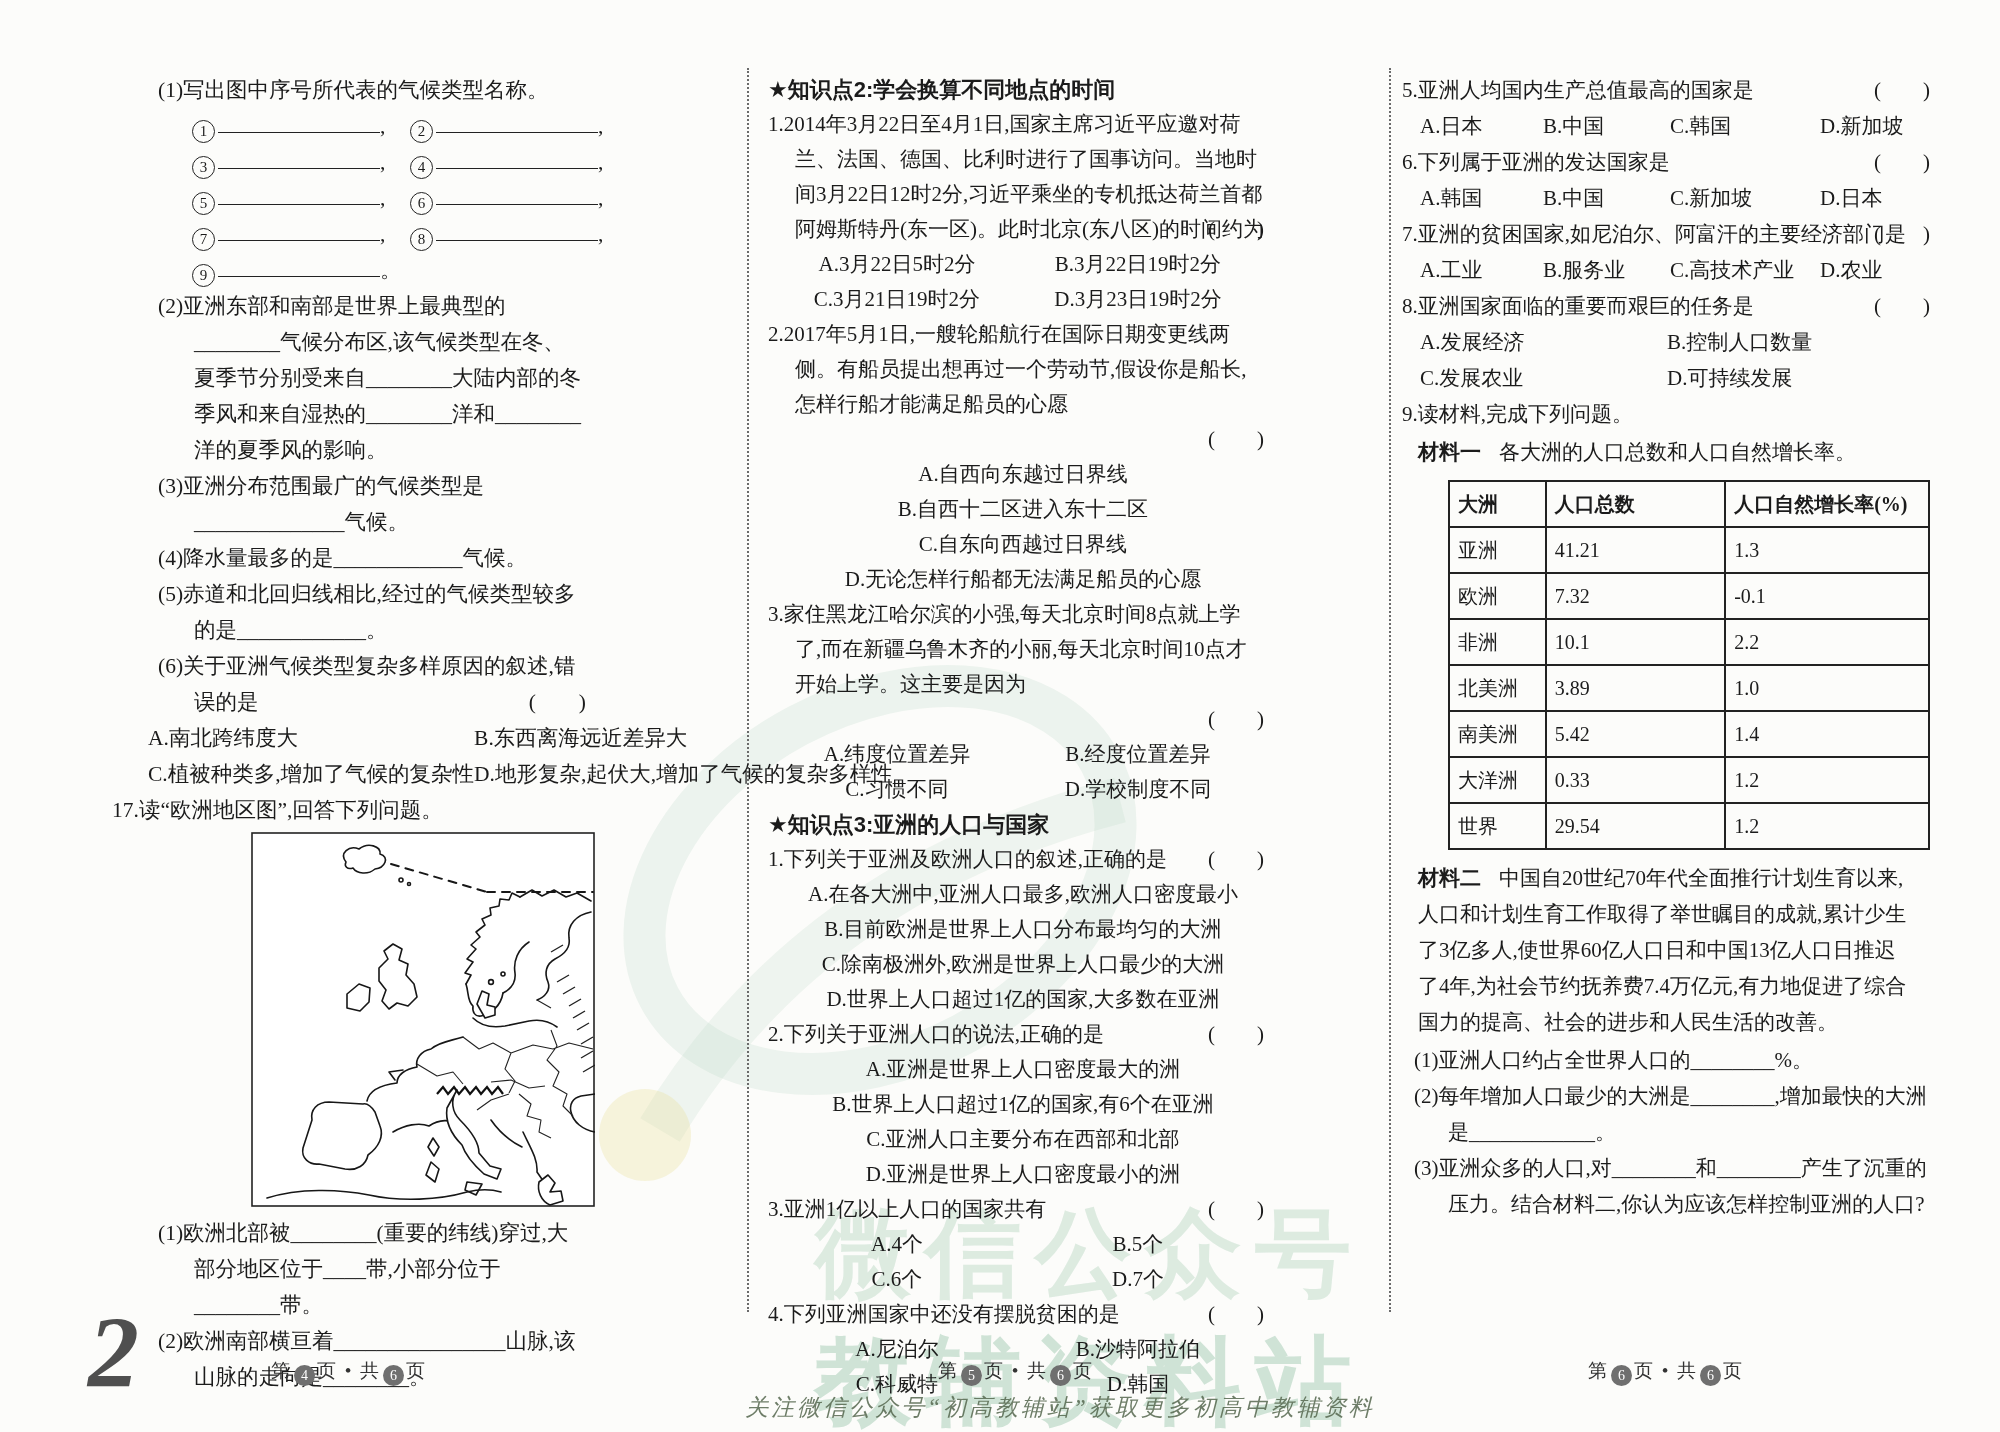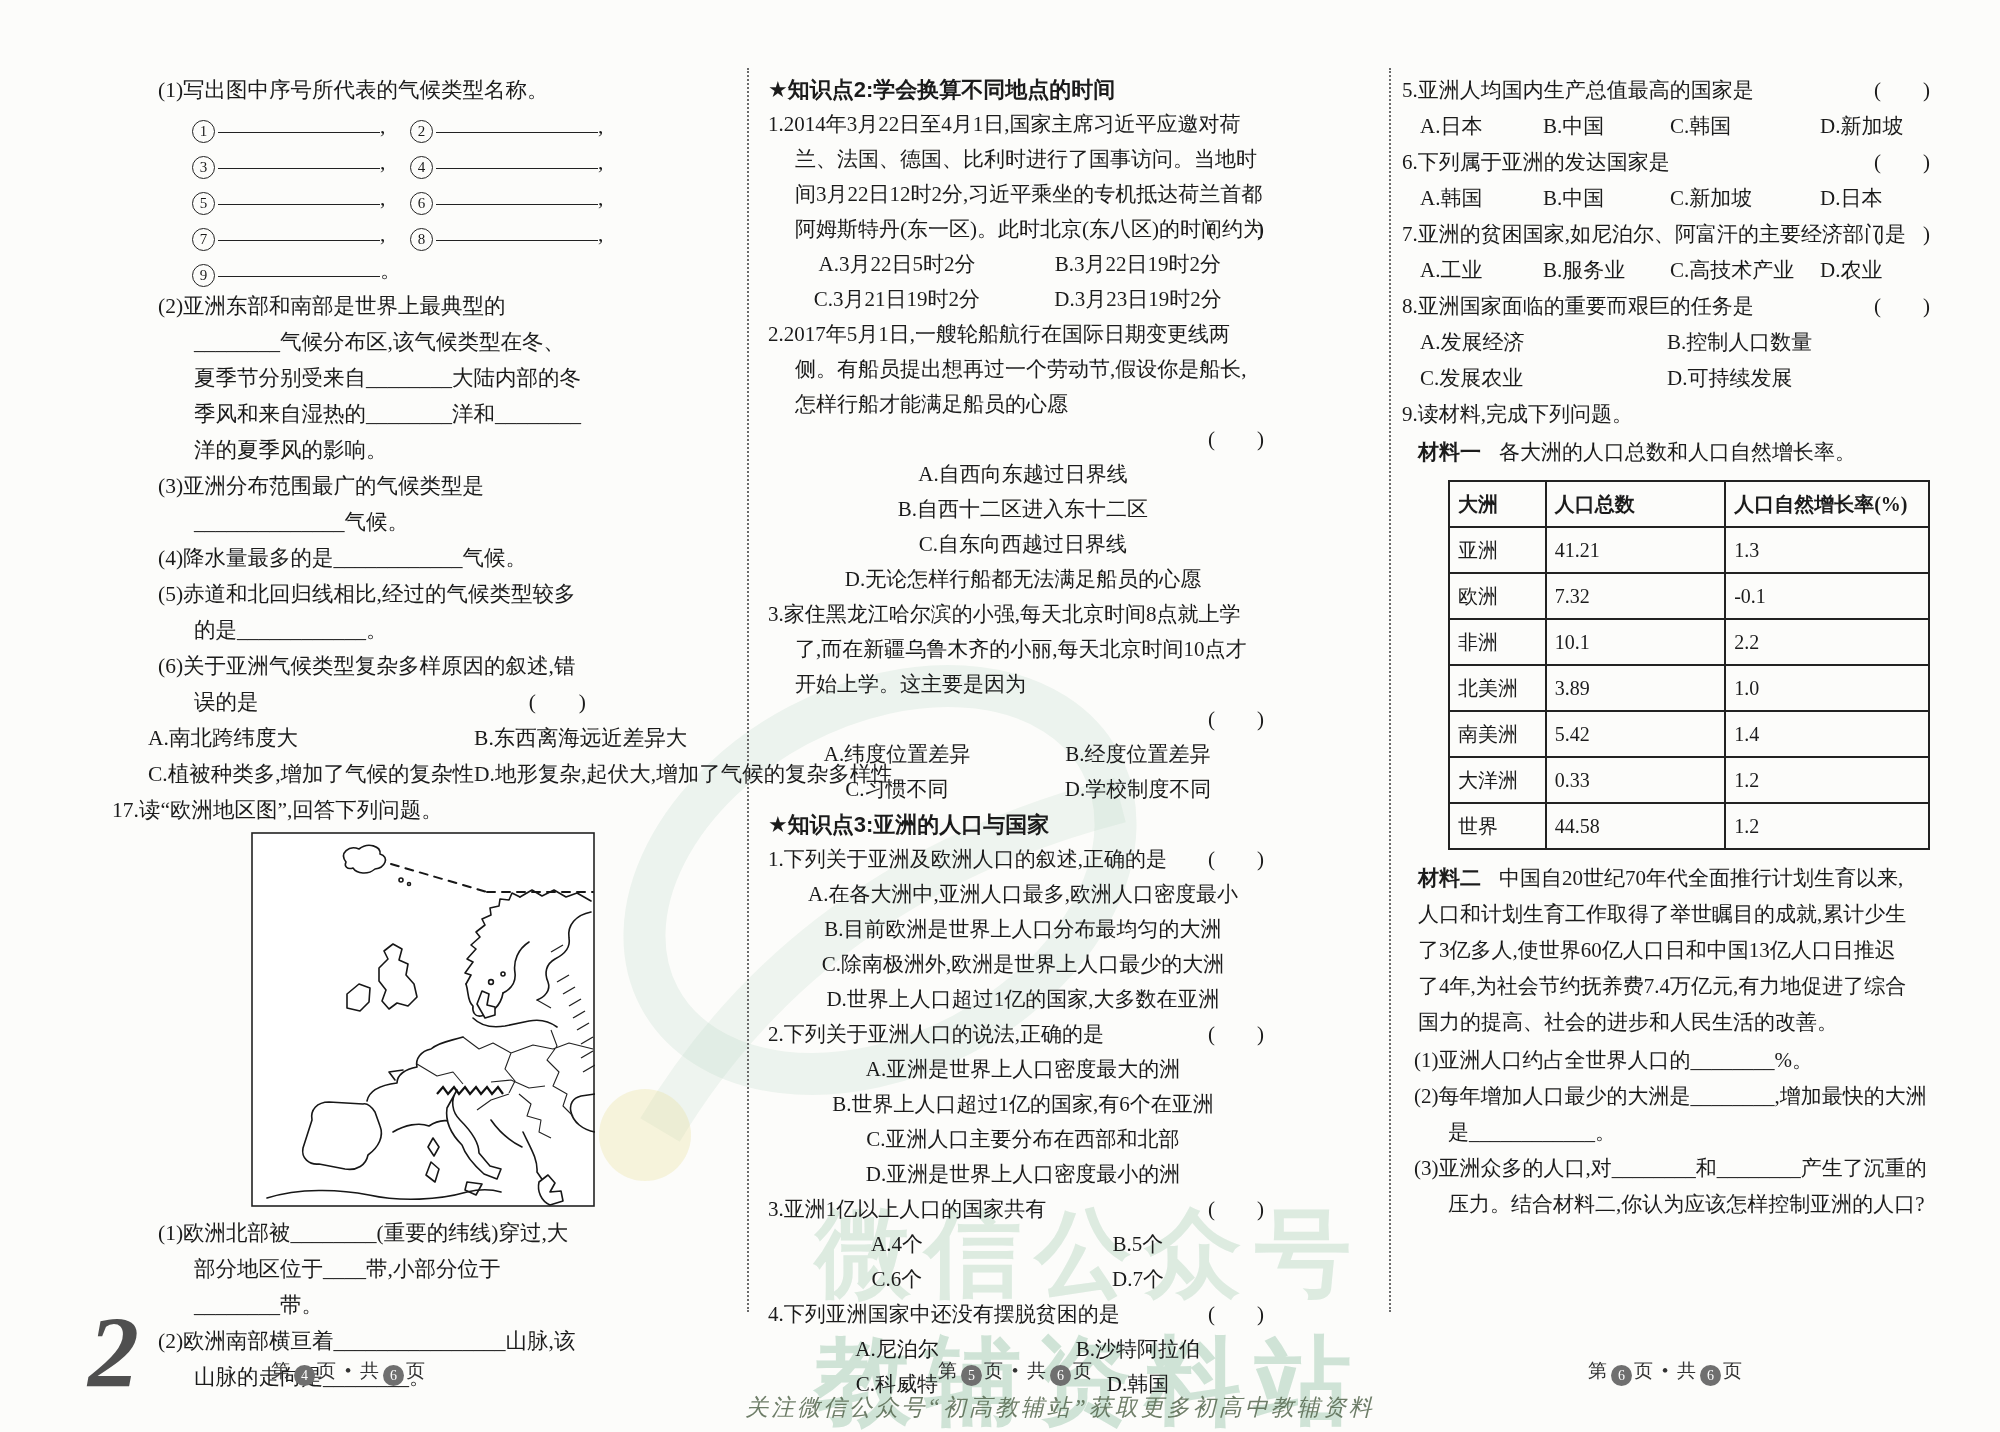--- a/index.html
+++ b/index.html
@@ -382,21 +382,21 @@
         </tr>
 
         <tr>
           <td>大洋洲</td>
           <td>0.33</td>
           <td>1.2</td>
         </tr>
 
         <tr>
           <td>世界</td>
-          <td>44.58</td>
+          <td>29.54</td>
           <td>1.2</td>
         </tr>
       </tbody>
   </table>
 
   <div class="mat">
     <b>材料二</b><span>中国自20世纪70年代全面推行计划生育以来,人口和计划生育工作取得了举世瞩目的成就,累计少生了3亿多人,使世界60亿人口日和中国13亿人口日推迟了4年,为社会节约抚养费7.4万亿元,有力地促进了综合国力的提高、社会的进步和人民生活的改善。</span>
   </div>
 
   <div class="subr">(1)亚洲人口约占全世界人口的________%。</div>

